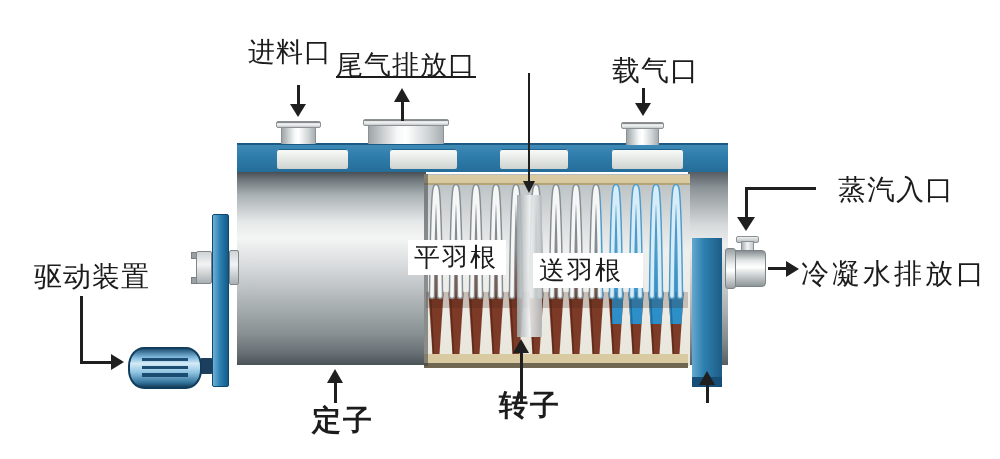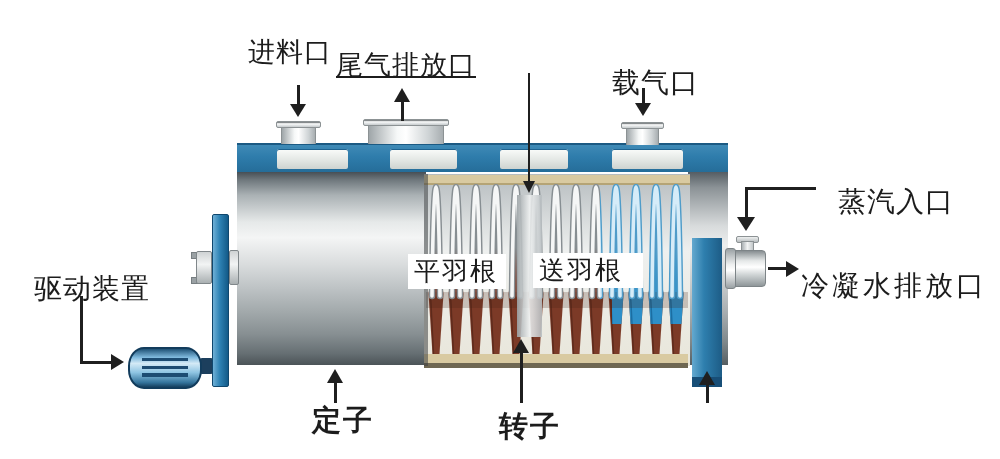--- a/index.html
+++ b/index.html
@@ -2,21 +2,21 @@
 <html><head>
 <meta charset="utf-8">
 <style>
   html,body{margin:0;padding:0;background:#ffffff;}
   #stage{
     position:relative;width:1000px;height:459px;background:#ffffff;overflow:hidden;
     font-family:"Liberation Sans","DejaVu Sans",sans-serif;color:#1c1c1c;
   }
   .lbl{position:absolute;white-space:nowrap;font-weight:500;line-height:1.05;}
   .fs27{font-size:27px;letter-spacing:1px;}
-  .fs28{font-size:28px;letter-spacing:1px;margin-top:12px;}
+  .fs28{font-size:28px;letter-spacing:1px;}
   .fs29{font-size:29px;letter-spacing:2px;font-weight:bold;}
   .boxlbl{position:absolute;background:#ffffff;font-size:26px;letter-spacing:2px;
           padding:3px 8px 3px 6px;z-index:30;line-height:1.1;}
   
   .aline{position:absolute;background:#1f1f1f;z-index:40;}
   .ahead{position:absolute;width:0;height:0;border-style:solid;border-color:transparent;z-index:40;}
   .head-down{border-left:8px solid transparent;border-right:8px solid transparent;border-top:13px solid #1f1f1f;border-bottom:none;}
   .head-up{border-left:8px solid transparent;border-right:8px solid transparent;border-bottom:14px solid #1f1f1f;border-top:none;}
   .head-right{border-top:8px solid transparent;border-bottom:8px solid transparent;border-left:13px solid #1f1f1f;border-right:none;}
   
@@ -190,17 +190,17 @@
   <div class="ahead head-up" style="left:699px;top:371px;"></div>
   <div class="aline" style="left:706px;top:383px;width:3px;height:20px;"></div>
 
   <div class="lbl fs27" style="left:248px;top:38px;">进料口</div>
   <div class="lbl fs27" style="left:336px;top:51px;text-decoration:underline;">尾气排放口</div>
   <div class="lbl fs28" style="left:612px;top:56px;">载气口</div>
   <div class="lbl fs28" style="left:838px;top:177px;font-family:Liberation Mono, monospace;">蒸汽入口</div>
   <div class="lbl fs28" style="left:801px;top:259px;letter-spacing:3px;">冷凝水排放口</div>
   <div class="lbl fs28" style="left:34px;top:262px;">驱动装置</div>
   <div class="lbl fs29" style="left:312px;top:405px;">定子</div>
-  <div class="lbl fs29" style="left:499px;top:411px;">转子</div>
-  <div class="boxlbl" style="left:408px;top:254px;">平羽根</div>
+  <div class="lbl fs29" style="left:499px;top:390px;">转子</div>
+  <div class="boxlbl" style="left:408px;top:240px;">平羽根</div>
   <div class="boxlbl" style="left:533px;top:253px;padding-right:20px;">送羽根</div>
 
 </div>
 
 </body></html>

